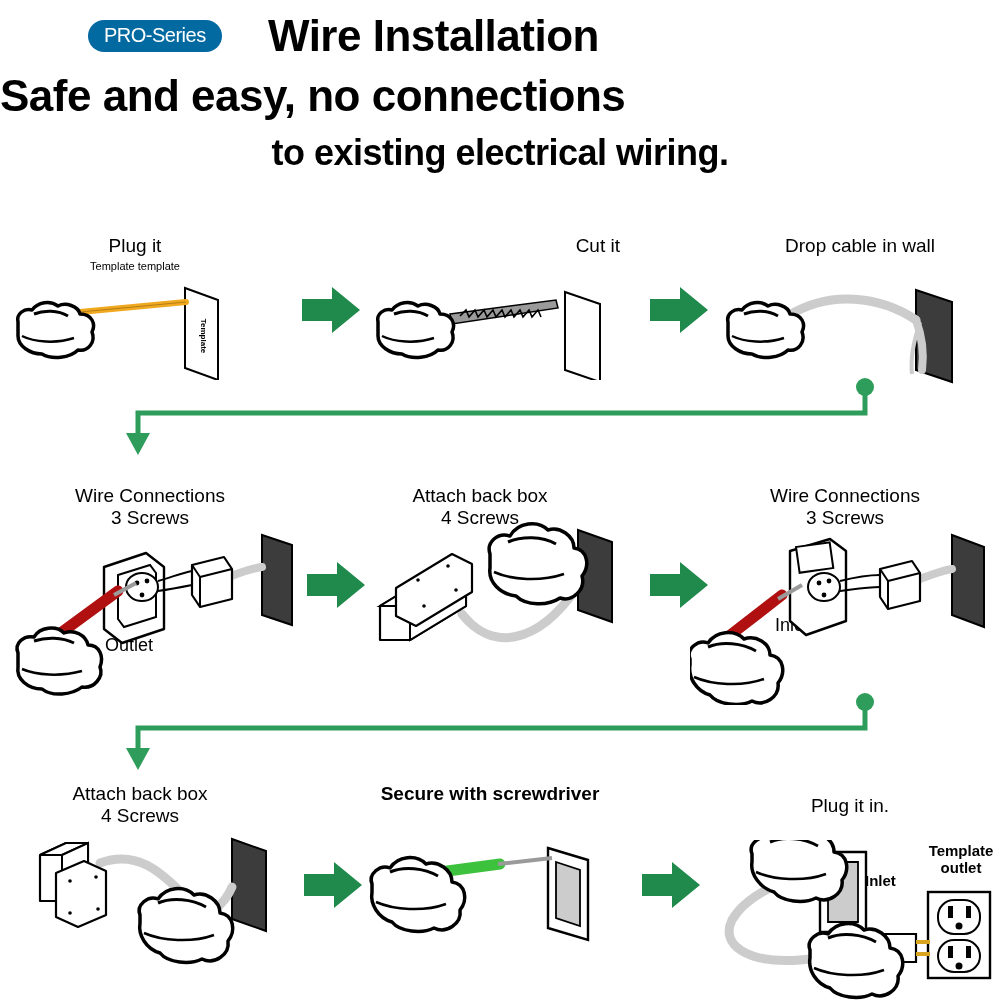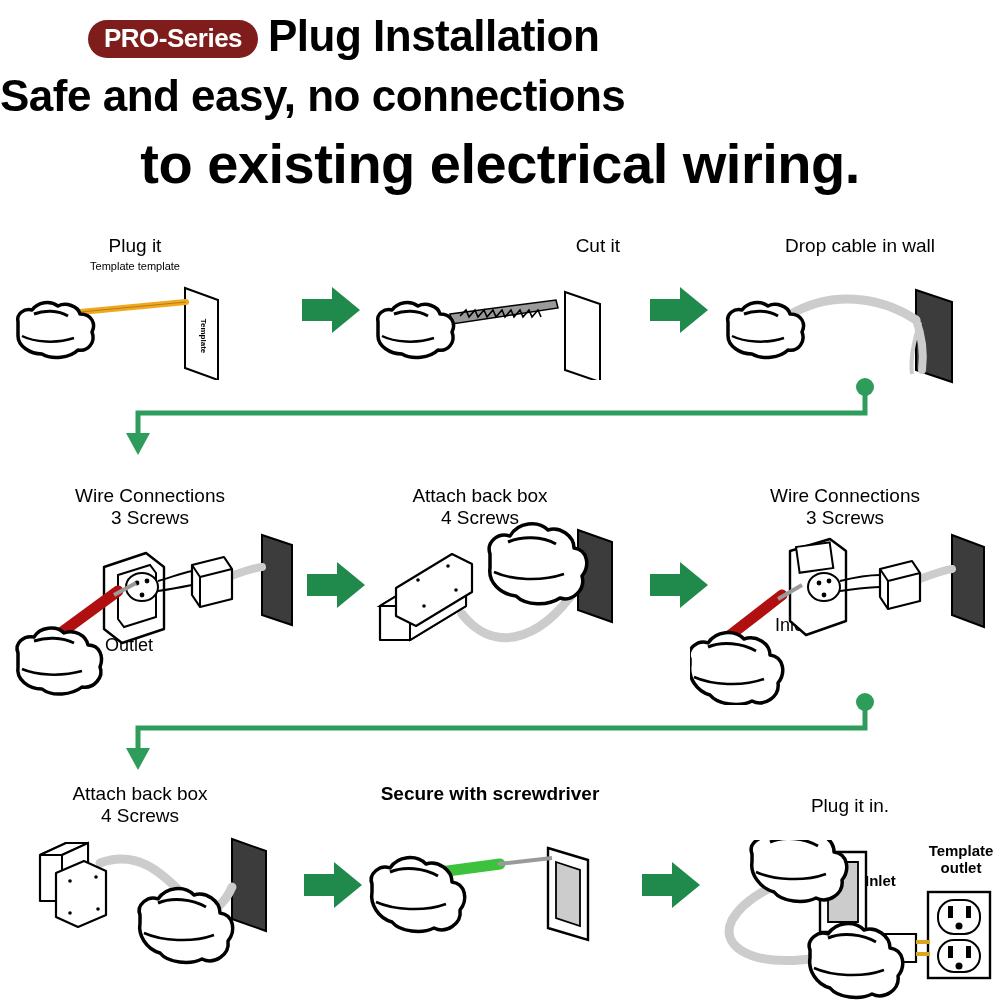--- a/index.html
+++ b/index.html
@@ -20,24 +20,24 @@
   #header {
     position: absolute;
     left: 0; top: 0;
     width: 1000px;
     height: 210px;
   }
   #badge {
     position: absolute;
     left: 88px;
     top: 20px;
-    background: #7f1d1d;
+    background: #0369a1;
     color: #ffffff;
-    font-weight: bold;
-    font-size: 26px;
+    font-weight: normal;
+    font-size: 20px;
     letter-spacing: -0.5px;
     padding: 5px 16px 7px 16px;
     border-radius: 22px;
     line-height: 1;
   }
   #title-line1 {
     position: absolute;
     left: 268px;
     top: 14px;
     font-size: 44px;
@@ -54,21 +54,21 @@
     font-weight: bold;
     letter-spacing: -0.5px;
     line-height: 1.08;
   }
   #title-line3 {
     position: absolute;
     left: 0;
     top: 134px;
     width: 1000px;
     text-align: center;
-    font-size: 56px;
+    font-size: 36px;
     font-weight: bold;
     letter-spacing: -0.5px;
     line-height: 1.08;
   }
 
   
   .step {
     position: absolute;
   }
   .step-caption {
@@ -104,21 +104,21 @@
   }
   .connector {
     position: absolute;
   }
 </style>
 </head>
 <body>
 
 <div id="header">
   <div id="badge">PRO-Series</div>
-  <div id="title-line1">Plug Installation</div>
+  <div id="title-line1">Wire Installation</div>
   <div id="title-line2">Safe and easy, no connections</div>
   <div id="title-line3">to existing electrical wiring.</div>
 </div>
 
 <div class="step" style="left:0;top:230px;width:290px;height:140px;">
   <div class="step-caption" style="left:20px;top:5px;width:230px;">Plug it</div>
   <div class="sub-caption" style="left:20px;top:30px;width:230px;">Template template</div>
 
   <svg class="art" style="left:0;top:40px;" width="290" height="110" viewBox="0 0 290 110">
 

